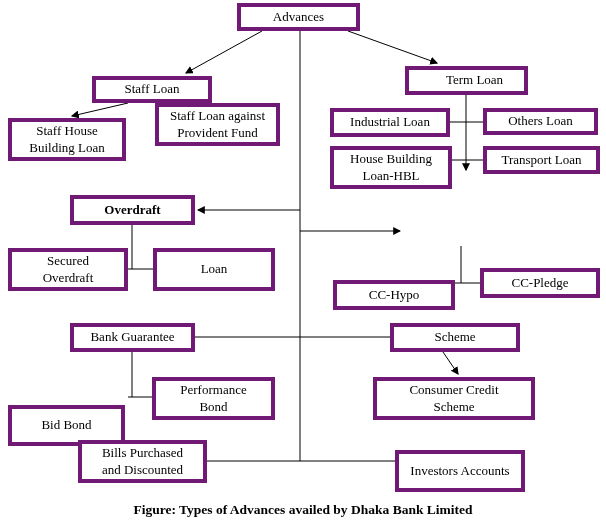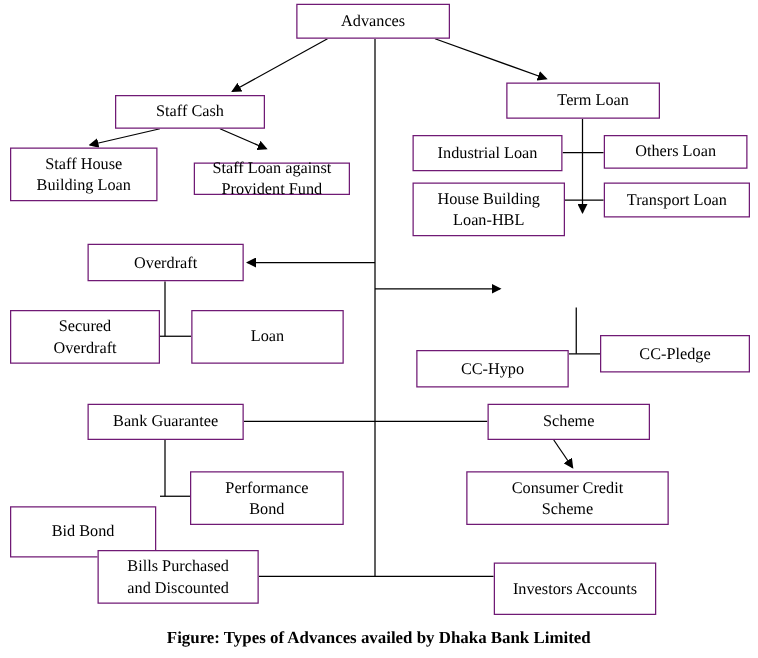--- a/index.html
+++ b/index.html
@@ -19,21 +19,21 @@
   .edges {
     position: absolute;
     left: 0;
     top: 0;
     width: 606px;
     height: 526px;
   }
   .node {
     position: absolute;
     box-sizing: border-box;
-    border: 1px solid #701a75;
+    border: 4px solid #701a75;
     background: #ffffff;
     display: flex;
     align-items: center;
     justify-content: center;
     text-align: center;
     font-size: 13px;
     line-height: 1.3;
     padding: 1px 4px;
   }
   .caption {
@@ -81,37 +81,37 @@
     <line x1="195" y1="337" x2="390" y2="337" stroke="#000" stroke-width="1"></line>
     <line x1="132" y1="352" x2="132" y2="397" stroke="#000" stroke-width="1"></line>
     <line x1="128" y1="397" x2="152" y2="397" stroke="#000" stroke-width="1"></line>
     <line x1="443" y1="352" x2="458" y2="374" stroke="#000" stroke-width="1" marker-end="url(#arrow)"></line>
 
     <line x1="207" y1="461" x2="395" y2="461" stroke="#000" stroke-width="1"></line>
   </svg>
 
   <div class="node" style="left:237px; top:3px; width:123px; height:28px;">Advances</div>
 
-  <div class="node" style="left:92px; top:76px; width:120px; height:27px;">Staff Cash</div>
+  <div class="node" style="left:92px; top:76px; width:120px; height:27px;">Staff Loan</div>
 
   <div class="node" style="left:8px; top:118px; width:118px; height:43px;">Staff House Building Loan</div>
 
-  <div class="node" style="left:155px; top:130px; width:125px; height:26px;">Staff Loan against Provident Fund</div>
+  <div class="node" style="left:155px; top:103px; width:125px; height:43px;">Staff Loan against Provident Fund</div>
 
   <div class="node" style="left:405px; top:66px; width:123px; height:29px;padding-left:20px;">Term Loan</div>
 
   <div class="node" style="left:330px; top:108px; width:120px; height:29px;">Industrial Loan</div>
 
   <div class="node" style="left:483px; top:108px; width:115px; height:27px;">Others Loan</div>
 
   <div class="node" style="left:330px; top:146px; width:122px; height:43px;">House Building Loan-HBL</div>
 
   <div class="node" style="left:483px; top:146px; width:117px; height:28px;">Transport Loan</div>
 
-  <div class="node" style="left:70px; top:195px; width:125px; height:30px;">Overdraft</div>
+  <div class="node" style="left:70px; top:195px; width:125px; height:30px;font-weight:bold;">Overdraft</div>
 
   <div class="node" style="left:8px; top:248px; width:120px; height:43px; padding:1px 14px;">Secured Overdraft</div>
 
   <div class="node" style="left:153px; top:248px; width:122px; height:43px;">Loan</div>
 
 
   <div class="node" style="left:333px; top:268px; width:122px; height:30px;margin-top:12px;">CC-Hypo</div>
 
   <div class="node" style="left:480px; top:268px; width:120px; height:30px;">CC-Pledge</div>
 

